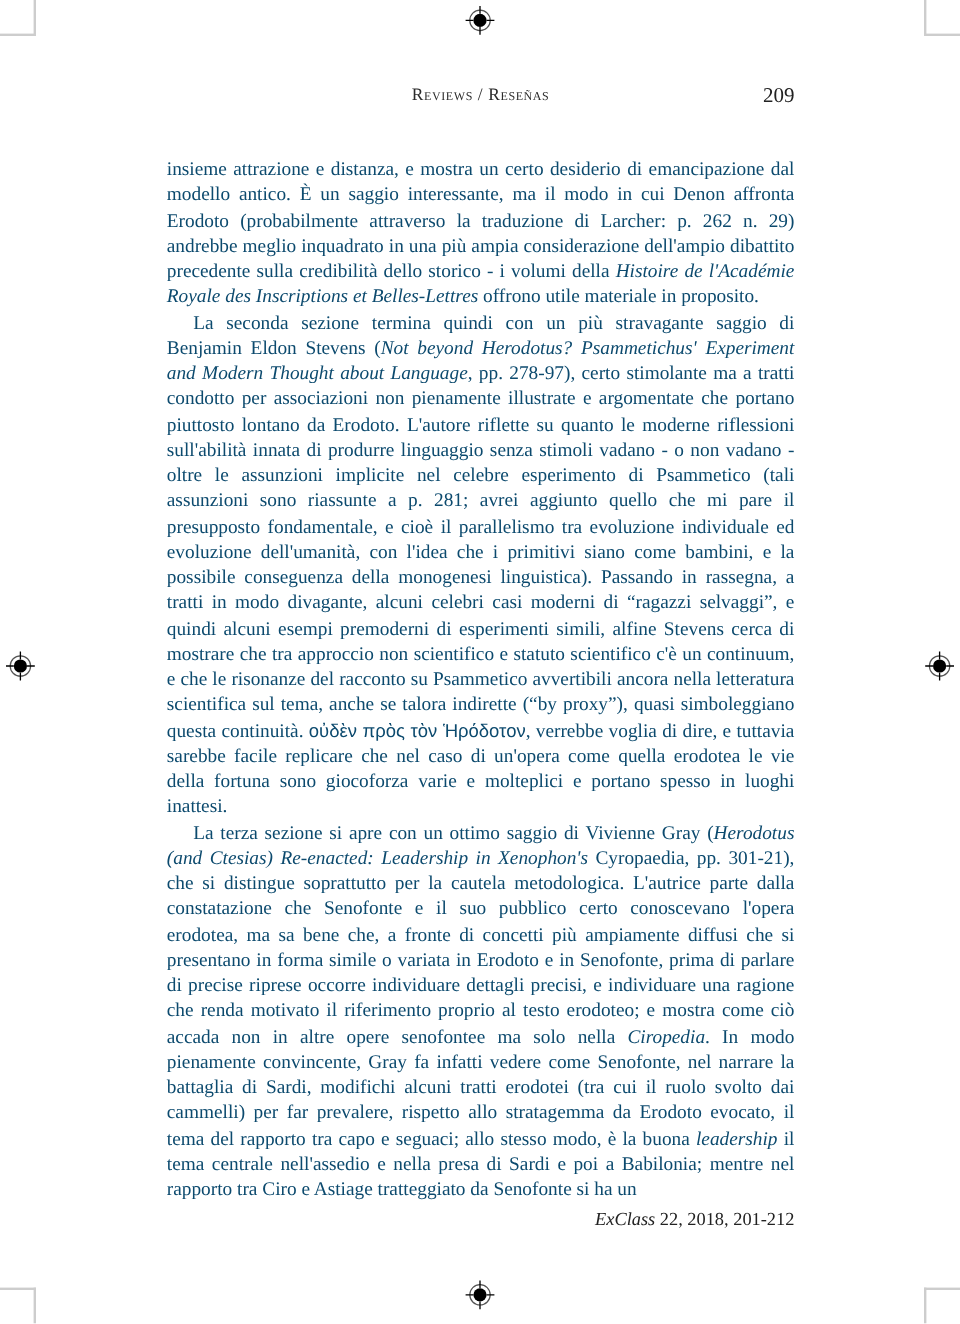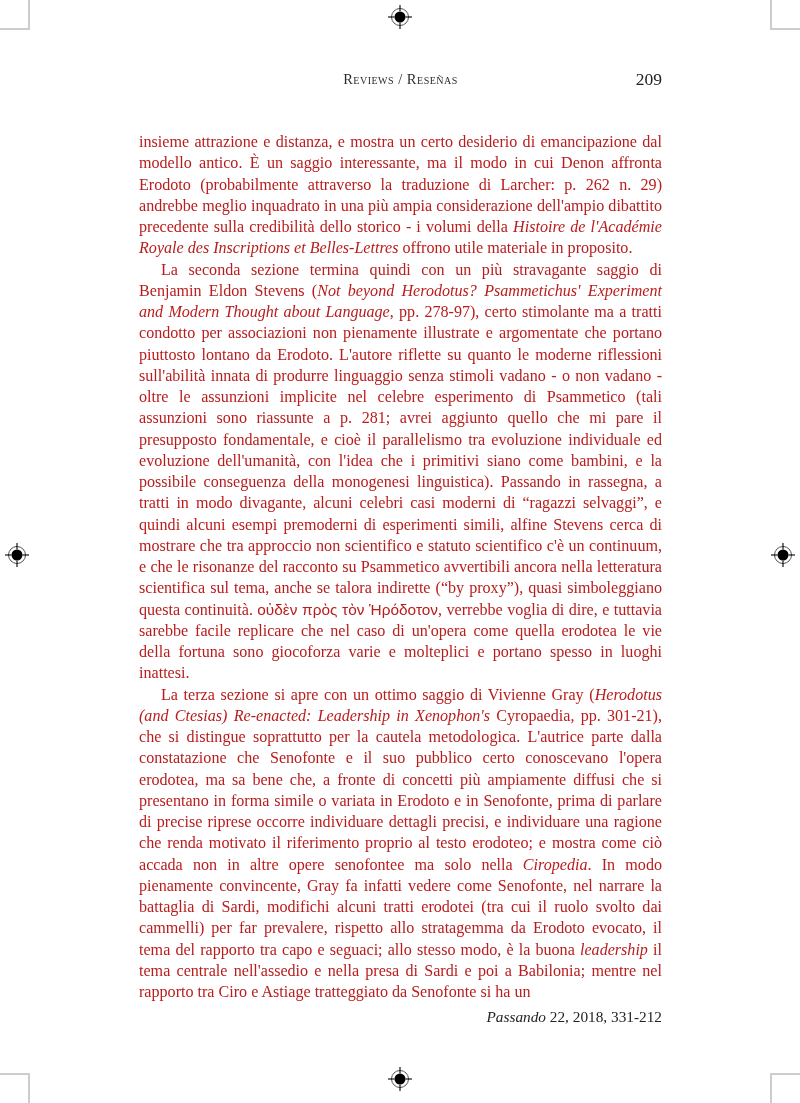--- a/index.html
+++ b/index.html
@@ -85,21 +85,21 @@
   
   .body-text {
     position: absolute;
     top: 131px;
     left: 0;
     width: 523px;
     font-size: 16.1px;
     line-height: 21.25px;
     text-align: justify;
     text-justify: inter-word;
-    color: #b91c1c;
+    color: #0c4a6e;
     hyphens: none;
   }
   .body-text p {
     margin: 0;
     text-indent: 0;
   }
   .body-text p.indent {
     text-indent: 22px;
   }
   .body-text i, .body-text em {
@@ -182,16 +182,16 @@
     <div class="head-folio">209</div>
   </div>
 
   <div class="body-text" id="body-text">
       <p><span>insieme attrazione e distanza, e mostra un certo desiderio di emancipazione dal modello antico. È un saggio interessante, ma il modo in cui Denon affronta Erodoto (probabilmente attraverso la traduzione di Larcher: p. 262 n. 29) andrebbe meglio inquadrato in una più ampia considerazione dell'ampio dibattito precedente sulla credibilità dello storico - i volumi della </span><i>Histoire de l'Académie Royale des Inscriptions et Belles-Lettres</i><span> offrono utile materiale in proposito.</span></p>
       <p class="indent"><span>La seconda sezione termina quindi con un più stravagante saggio di Benjamin Eldon Stevens (</span><i>Not beyond Herodotus? Psammetichus' Experiment and Modern Thought about Language</i><span>, pp. 278-97), certo stimolante ma a tratti condotto per associazioni non pienamente illustrate e argomentate che portano piuttosto lontano da Erodoto. L'autore riflette su quanto le moderne riflessioni sull'abilità innata di produrre linguaggio senza stimoli vadano - o non vadano - oltre le assunzioni implicite nel celebre esperimento di Psammetico (tali assunzioni sono riassunte a p. 281; avrei aggiunto quello che mi pare il presupposto fondamentale, e cioè il parallelismo tra evoluzione individuale ed evoluzione dell'umanità, con l'idea che i primitivi siano come bambini, e la possibile conseguenza della monogenesi linguistica). Passando in rassegna, a tratti in modo divagante, alcuni celebri casi moderni di “ragazzi selvaggi”, e quindi alcuni esempi premoderni di esperimenti simili, alfine Stevens cerca di mostrare che tra approccio non scientifico e statuto scientifico c'è un continuum, e che le risonanze del racconto su Psammetico avvertibili ancora nella letteratura scientifica sul tema, anche se talora indirette (“by proxy”), quasi simboleggiano questa continuità. </span><span class="greek">οὐδὲν πρὸς τὸν Ἡρόδοτον</span><span>, verrebbe voglia di dire, e tuttavia sarebbe facile replicare che nel caso di un'opera come quella erodotea le vie della fortuna sono giocoforza varie e molteplici e portano spesso in luoghi inattesi.</span></p>
       <p class="indent"><span>La terza sezione si apre con un ottimo saggio di Vivienne Gray (</span><i>Herodotus (and Ctesias) Re-enacted: Leadership in Xenophon's</i><span> Cyropaedia, pp. 301-21), che si distingue soprattutto per la cautela metodologica. L'autrice parte dalla constatazione che Senofonte e il suo pubblico certo conoscevano l'opera erodotea, ma sa bene che, a fronte di concetti più ampiamente diffusi che si presentano in forma simile o variata in Erodoto e in Senofonte, prima di parlare di precise riprese occorre individuare dettagli precisi, e individuare una ragione che renda motivato il riferimento proprio al testo erodoteo; e mostra come ciò accada non in altre opere senofontee ma solo nella </span><i>Ciropedia</i><span>. In modo pienamente convincente, Gray fa infatti vedere come Senofonte, nel narrare la battaglia di Sardi, modifichi alcuni tratti erodotei (tra cui il ruolo svolto dai cammelli) per far prevalere, rispetto allo stratagemma da Erodoto evocato, il tema del rapporto tra capo e seguaci; allo stesso modo, è la buona </span><i>leadership</i><span> il tema centrale nell'assedio e nella presa di Sardi e poi a Babilonia; mentre nel rapporto tra Ciro e Astiage tratteggiato da Senofonte si ha un</span></p>
     </div>
 
   <div class="footer-line">
-    <i>Passando</i><span> 22, 2018, 331-212</span>
+    <i>ExClass</i><span> 22, 2018, 201-212</span>
   </div>
 
 </div>
 
 </body></html>

